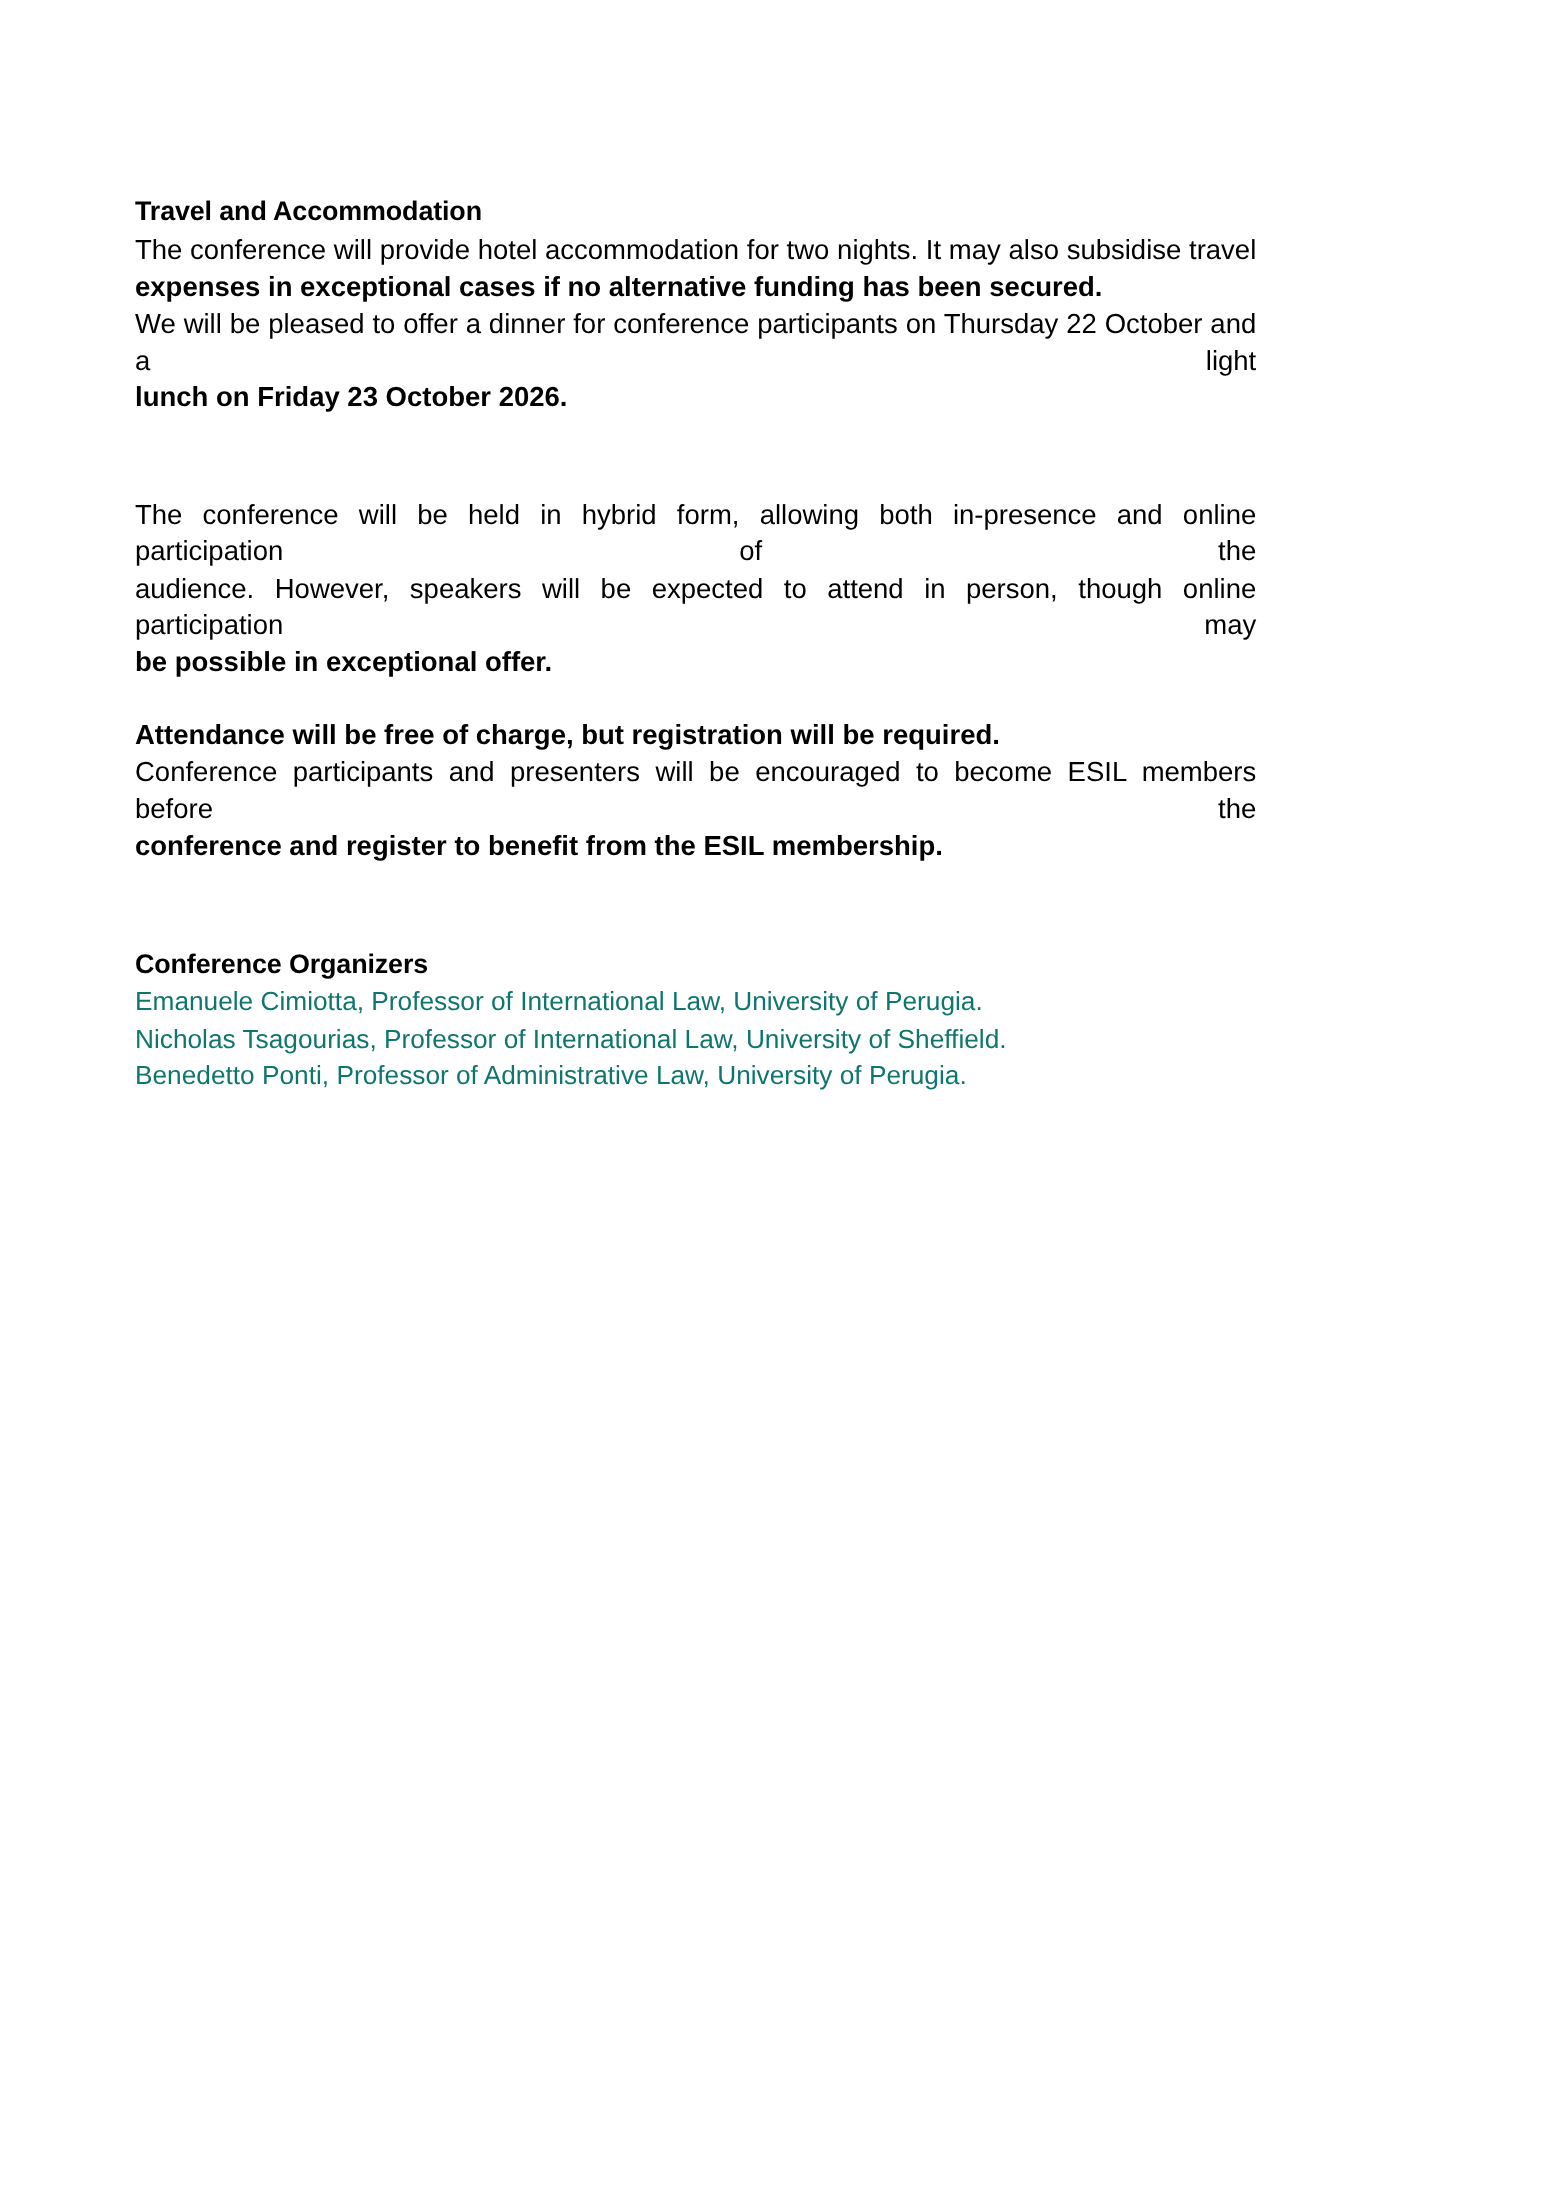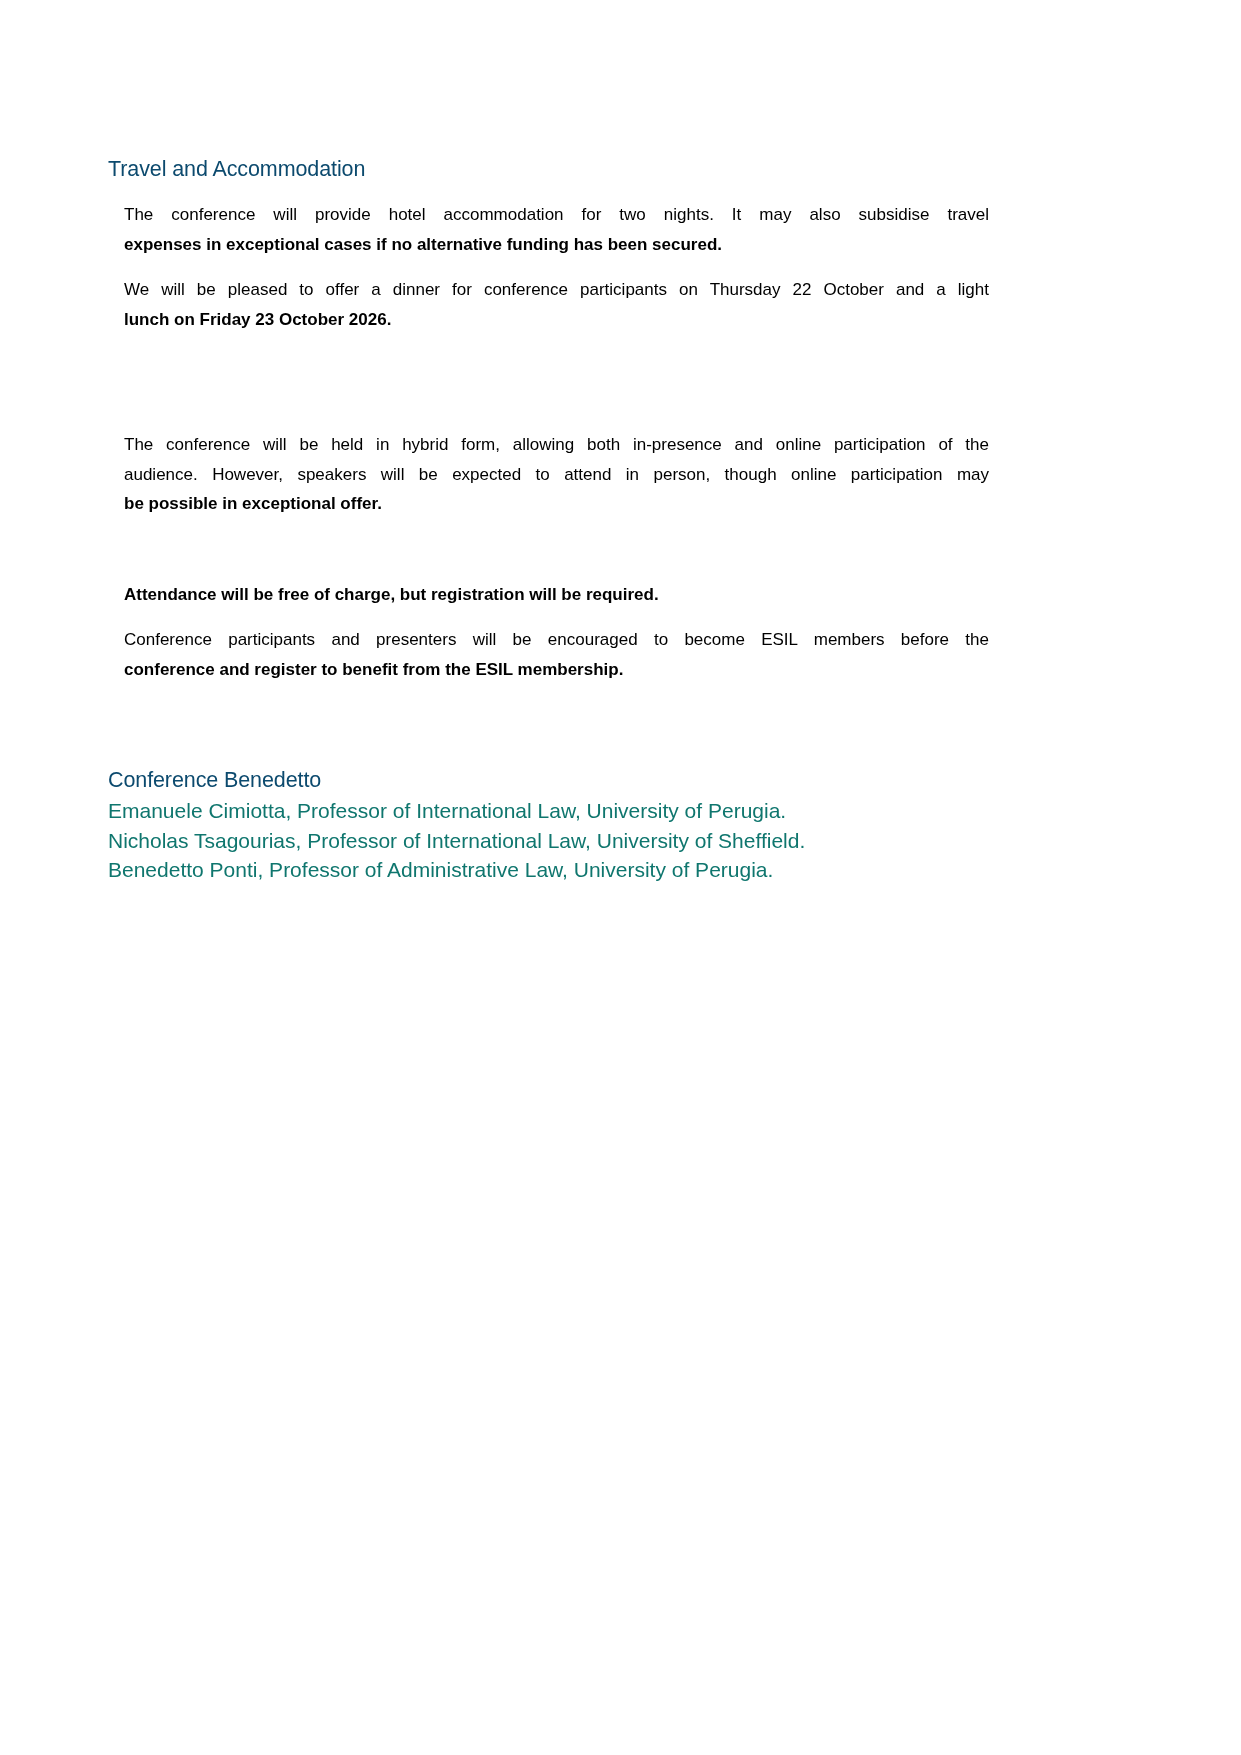--- a/index.html
+++ b/index.html
@@ -23,33 +23,33 @@
   .content {
     position: absolute;
     left: 108px;
     top: 155px;
     width: 897px;
   }
   .section {
     margin: 0;
   }
   .section-heading {
-    color: #0c4a6e;
-    font-weight: normal;
+    color: #000000;
+    font-weight: bold;
     font-size: 21.5px;
     line-height: 29px;
     letter-spacing: -0.1px;
     margin: 0 0 1px 0;
     font-family: "Liberation Sans", "DejaVu Sans", sans-serif;
   }
   .para {
     color: #000000;
-    font-size: 17px;
+    font-size: 22px;
     line-height: 29.5px;
-    margin: 16px;
+    margin: 0;
     text-align: justify;
     text-justify: inter-word;
     font-family: "Liberation Sans", "DejaVu Sans", sans-serif;
   }
   .para.nojustify {
     text-align: left;
   }
   
   .para .justify-line {
     display: block;
@@ -111,21 +111,21 @@
 
       <p class="para">
         <span class="justify-line">Conference participants and presenters will be encouraged to become ESIL members before the</span>
         <span class="last-line">conference and register to benefit from the ESIL membership.</span>
       </p>
     </div>
 
     <div class="gap-organizers"></div>
 
     <div class="section">
-      <h2 class="section-heading">Conference Benedetto</h2>
+      <h2 class="section-heading">Conference Organizers</h2>
 
       <p class="organizer-line">Emanuele Cimiotta, Professor of International Law, University of Perugia.</p>
       <p class="organizer-line">Nicholas Tsagourias, Professor of International Law, University of Sheffield.</p>
       <p class="organizer-line">Benedetto Ponti, Professor of Administrative Law, University of Perugia.</p>
     </div>
 
   </div>
 </div>
 
 </body></html>

